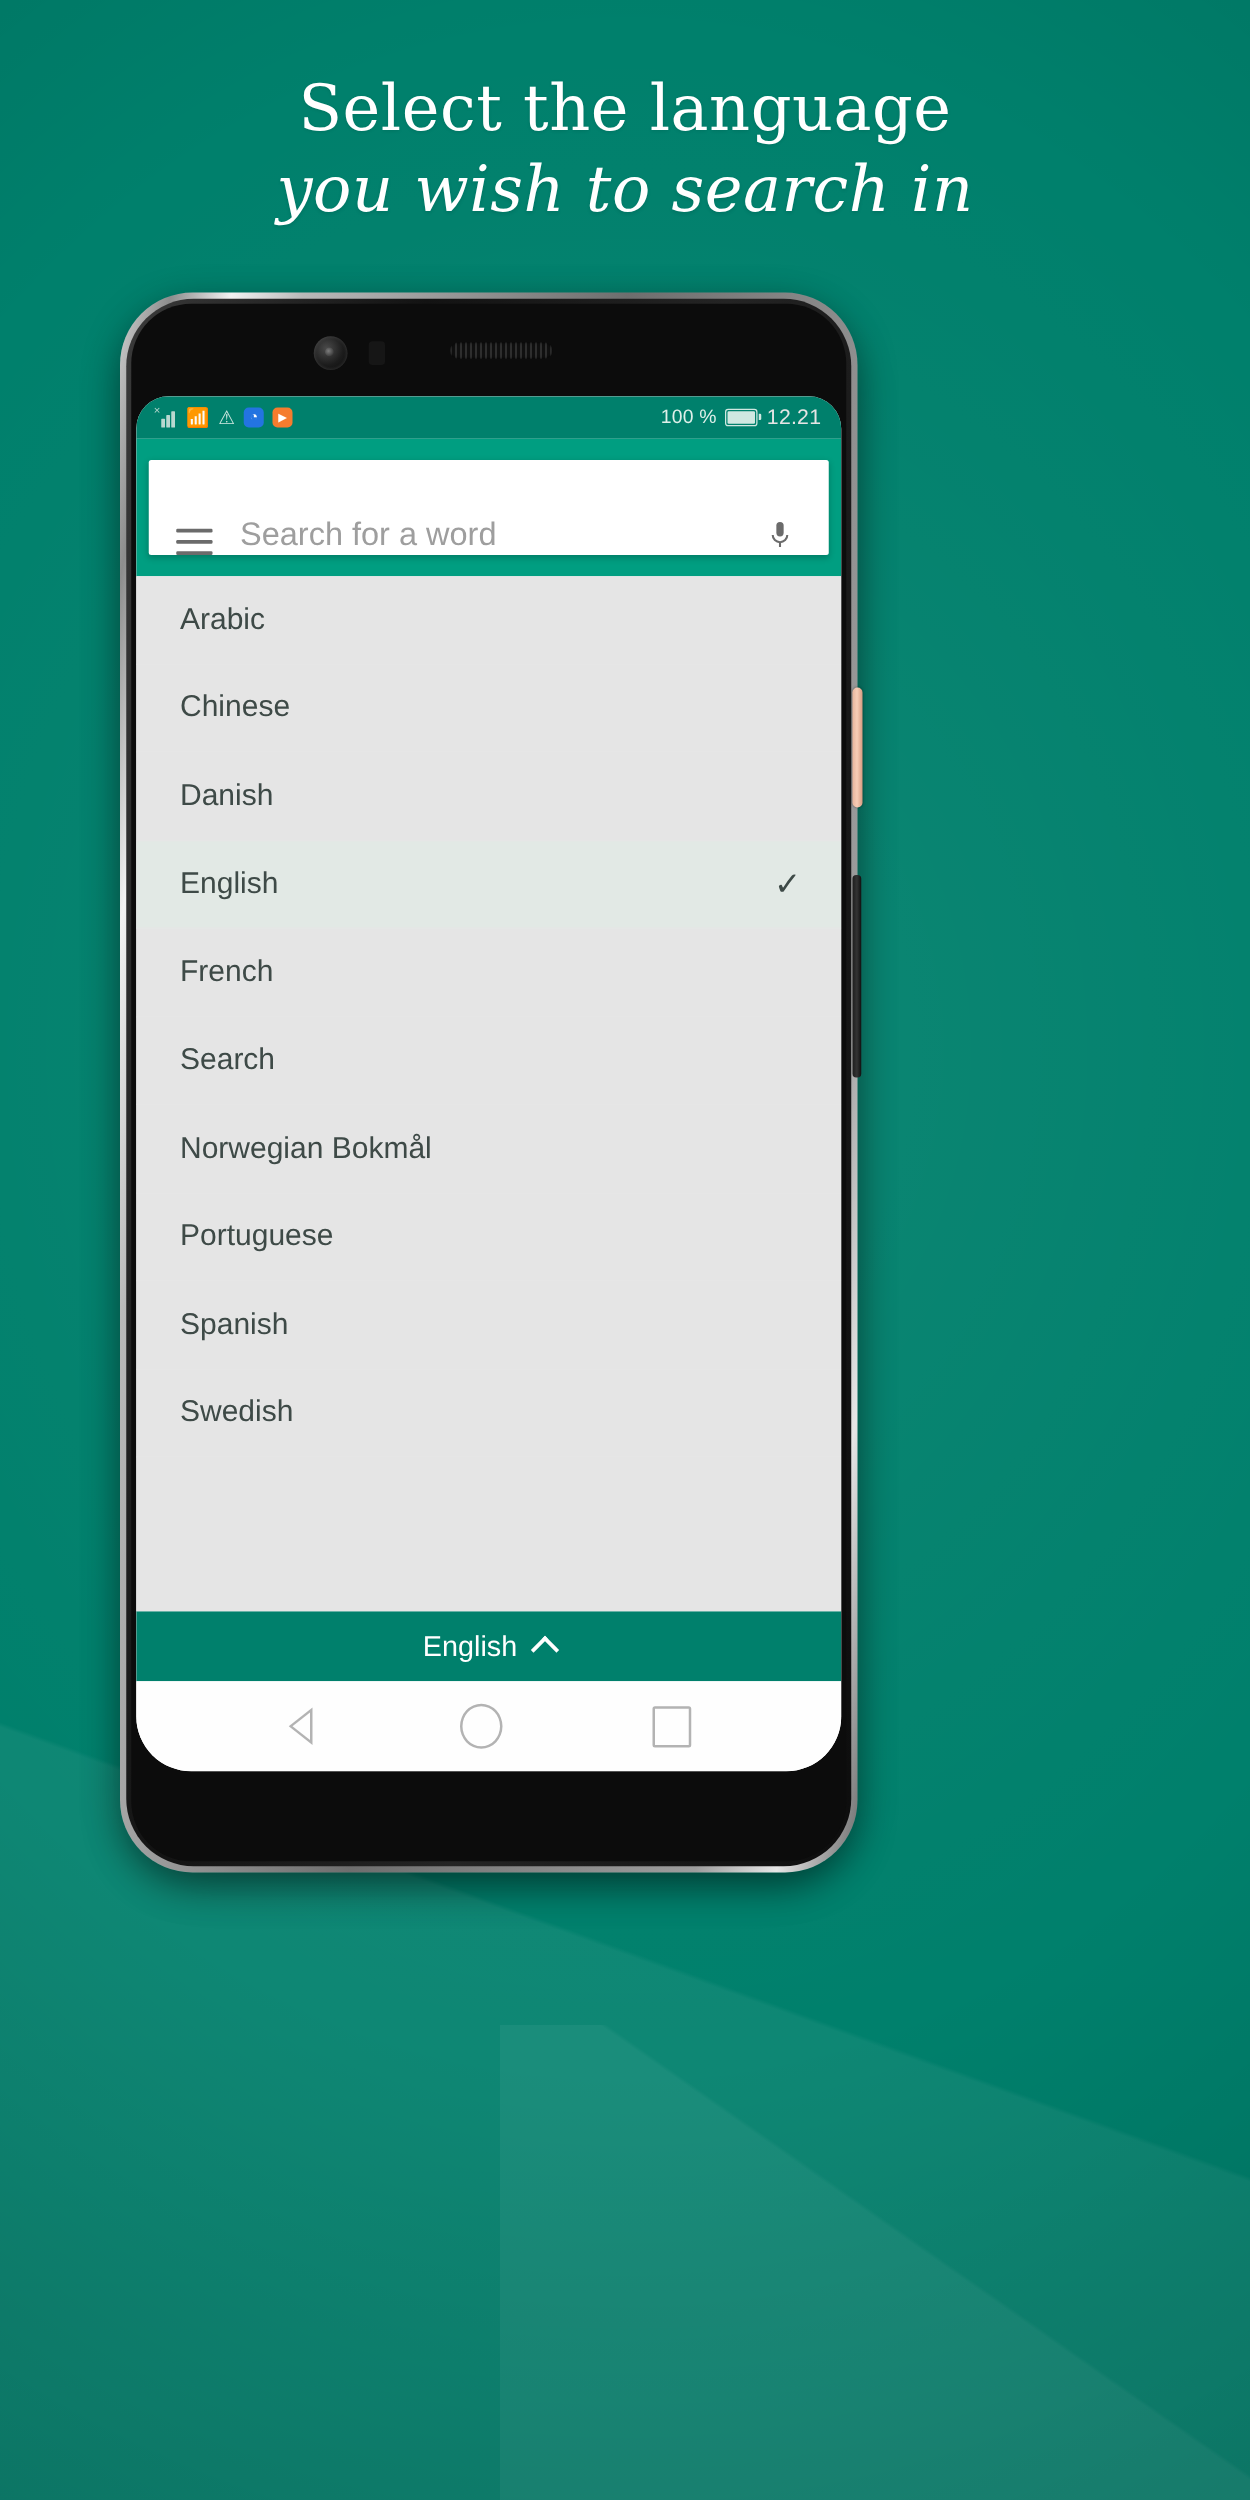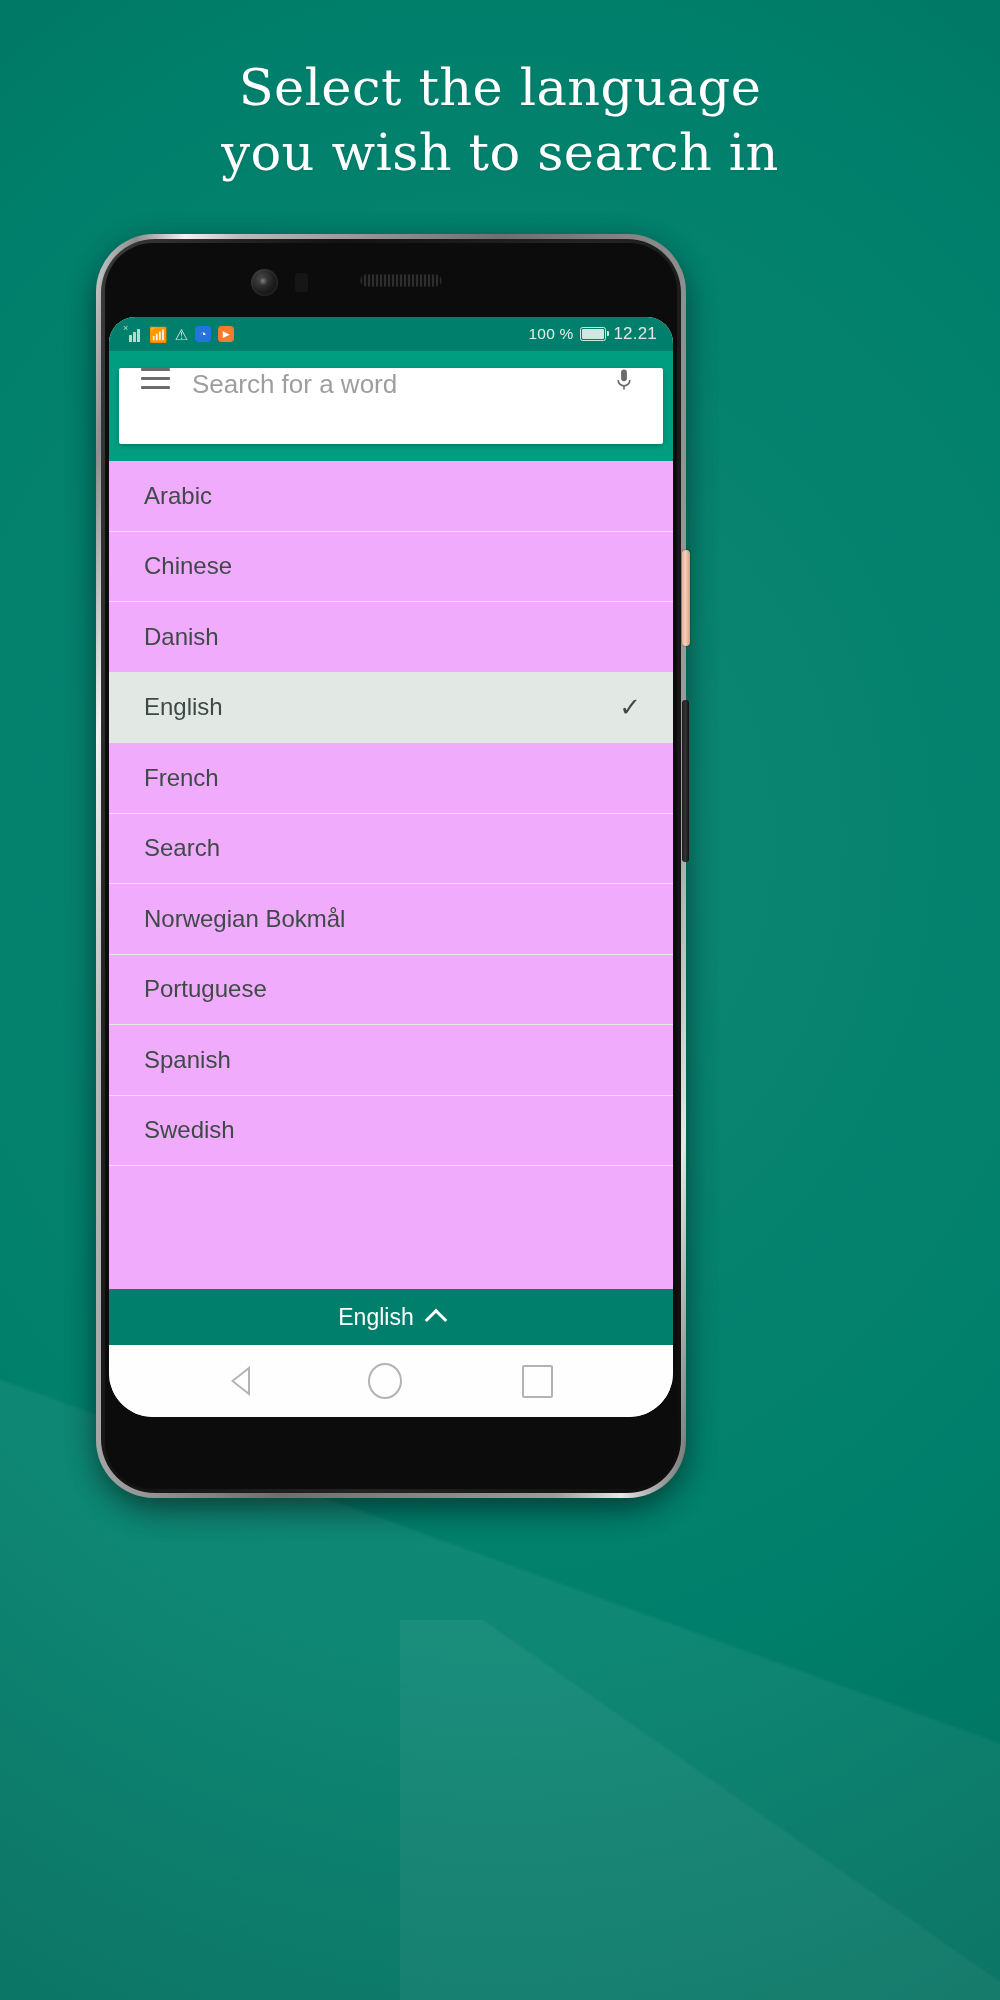--- a/index.html
+++ b/index.html
@@ -25,21 +25,21 @@
 
   
   #headline{
     position:absolute;top:56px;left:0;width:100%;
     text-align:center;color:#ffffff;
     font-family:"DejaVu Serif", serif;
     font-size:51px;line-height:1.27;font-weight:400;
     letter-spacing:.4px;
     text-shadow:0 1px 3px rgba(0,0,0,.10);
   }
-  #headline .l2{display:block;}
+  #headline .l2{display:block;font-style:italic;}
 
   
   #phone{
     position:absolute;left:96px;top:234px;width:590px;height:1264px;
   }
   .phone-shadow{
     position:absolute;left:8px;top:18px;width:574px;height:1252px;
     border-radius:62px;background:rgba(0,0,0,.30);filter:blur(18px);
   }
   .phone-outer{
@@ -126,36 +126,36 @@
 
   
   .toolbar{
     flex:0 0 110px;background:#009e81;
     display:flex;align-items:center;justify-content:center;
     position:relative;
   }
   .searchcard{
     width:500px;height:76px;background:#fff;border-radius:2px;
     box-shadow:0 2px 5px rgba(0,0,0,.22);
-    display:flex;align-items:flex-start;padding:0 22px;gap:20px;
+    display:flex;align-items:flex-end;padding:0 22px;gap:20px;
   }
   .hamburger{width:29px;height:21px;display:flex;flex-direction:column;justify-content:space-between;cursor:pointer;}
   .hamburger span{display:block;height:3px;background:#6b6b6b;border-radius:1px;}
   .searchinput{
     flex:1;border:none;outline:none;background:transparent;
     font-family:"Liberation Sans", sans-serif;
     font-size:26px;color:#3c4043;
   }
   .searchinput::placeholder{color:#9e9e9e;}
   .mic{width:34px;display:flex;align-items:center;justify-content:center;cursor:pointer;}
   .mic svg{width:20px;height:28px;}
 
   
   .langlist{
-    flex:1 1 auto;background:#f0abfc;overflow:hidden;position:relative;
+    flex:1 1 auto;background:#e5e5e5;overflow:hidden;position:relative;
   }
   .langrow{
     height:70.5px;display:flex;align-items:center;justify-content:space-between;
     padding:0 32px 0 35px;border-bottom:1px solid #e6e6e6;
     font-size:24px;color:#3e4a47;cursor:pointer;box-sizing:border-box;
   }
   .langrow.selected{background:#e2e9e5;}
   .check{font-size:26px;color:#3e4a47;line-height:1;}
 
   

